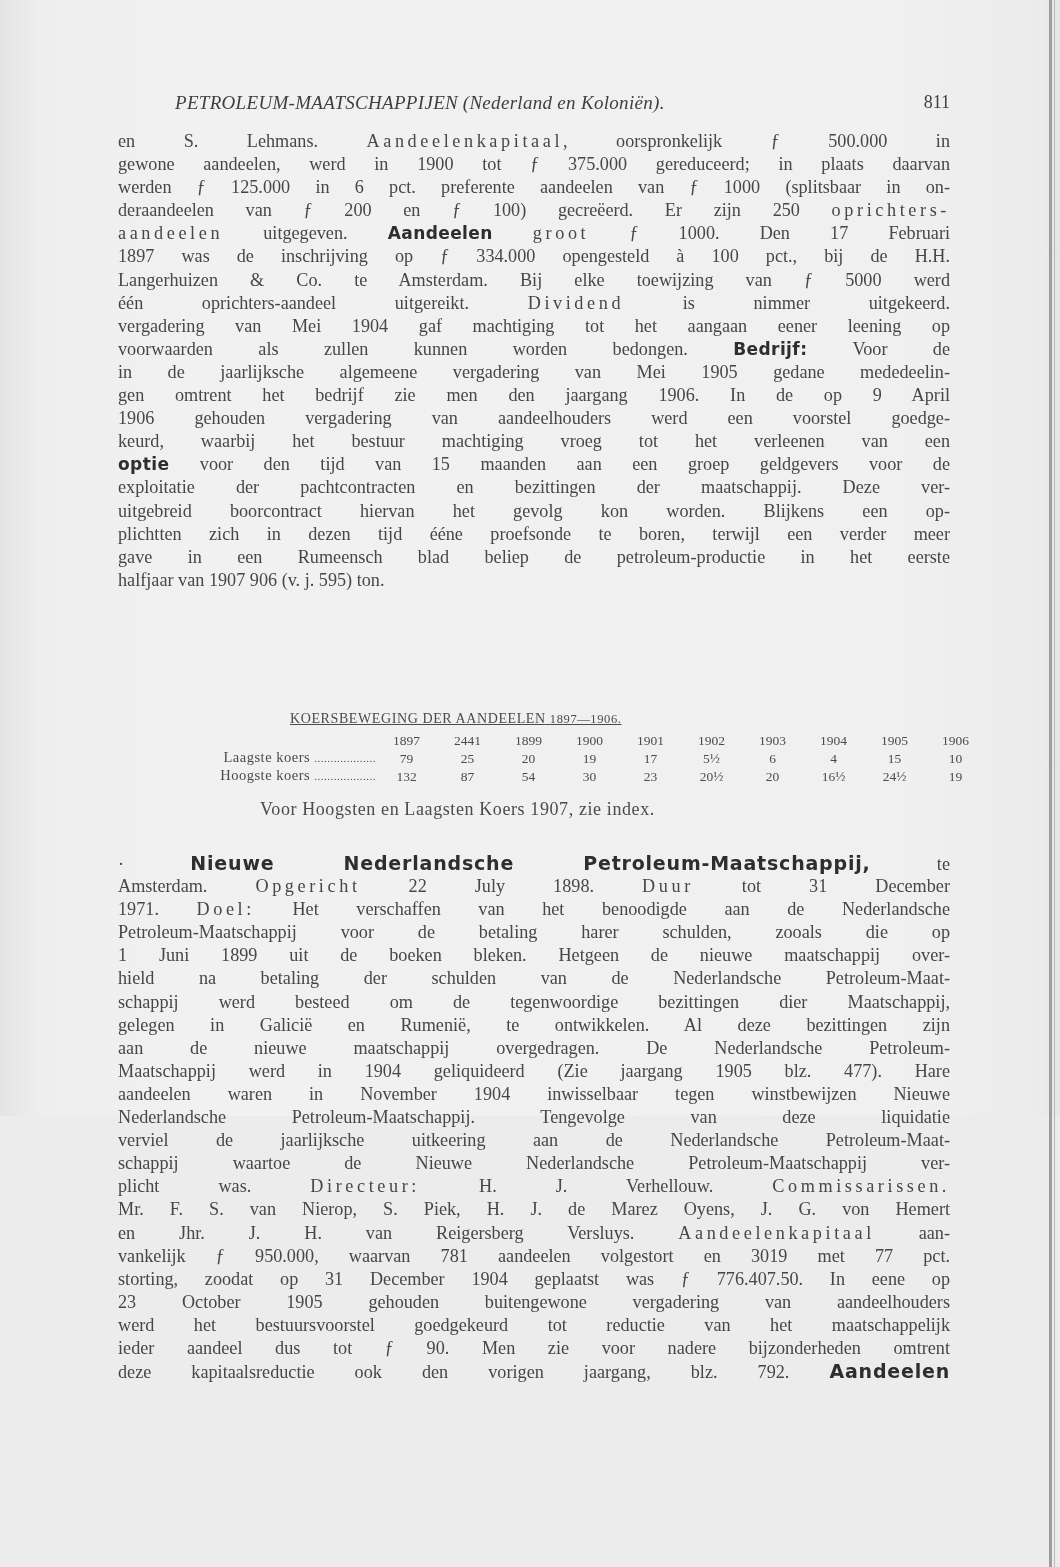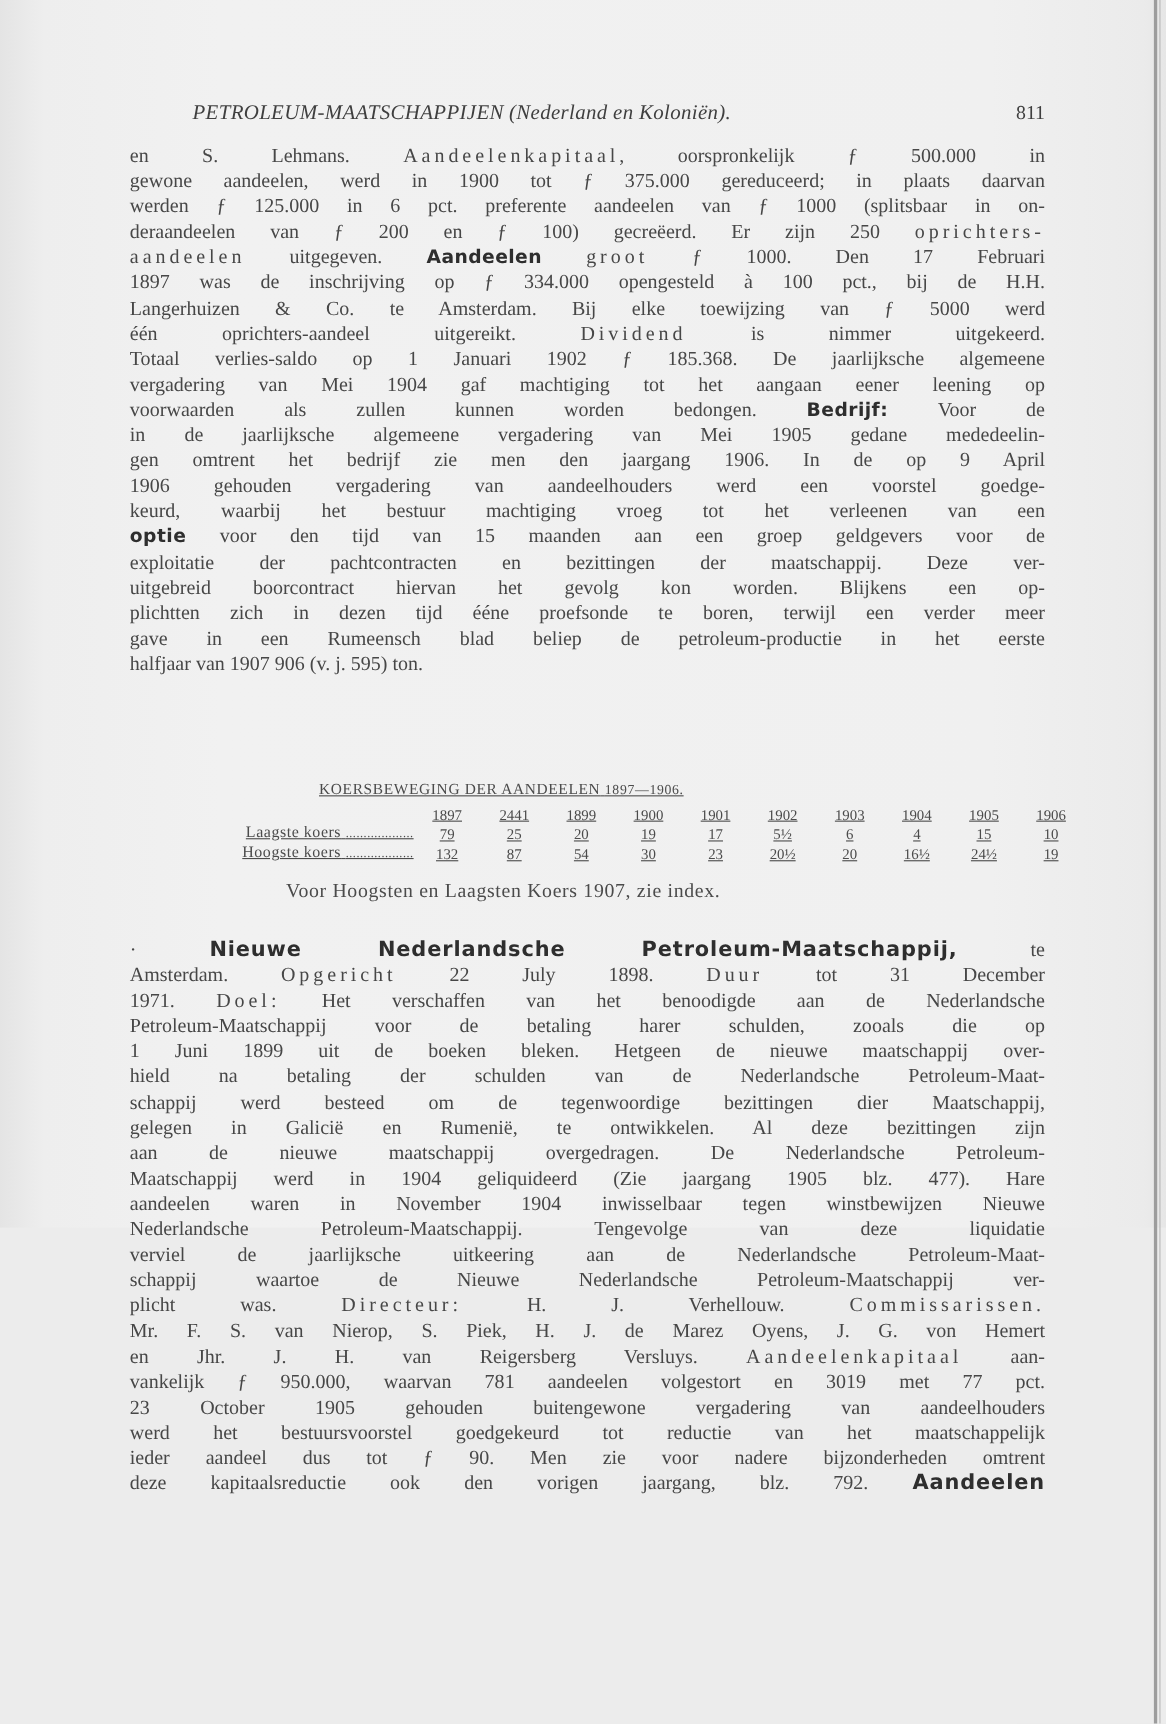--- a/index.html
+++ b/index.html
@@ -104,21 +104,20 @@
     font-family: "Liberation Serif", serif;
     font-size: 13.5px;
     color: #4b4b4b;
   }
   table.koers td, table.koers th {
     padding: 0;
     height: 17px;
     line-height: 17px;
     font-weight: normal;
     text-align: center;
-    text-decoration: underline;
   }
   table.koers th.rowlabel-head { width: 258px; }
   table.koers td.rowlabel {
     text-align: right;
     width: 258px;
     white-space: nowrap;
     font-size: 14.5px;
     letter-spacing: 0.5px;
   }
   table.koers .dots { letter-spacing: 0.5px; font-size: 11px; }
@@ -147,21 +146,20 @@
 
   <div class="textblock" id="section1" style="top:130px;">
       <span class="line"><span>en S. Lehmans. </span><span class="sp">Aandeelenkapitaal</span><span>, oorspronkelijk ƒ 500.000 in</span></span>
       <span class="line"><span>gewone aandeelen, werd in 1900 tot ƒ 375.000 gereduceerd; in plaats daarvan</span></span>
       <span class="line"><span>werden ƒ 125.000 in 6 pct. preferente aandeelen van ƒ 1000 (splitsbaar in on-</span></span>
       <span class="line"><span>deraandeelen van ƒ 200 en ƒ 100) gecreëerd. Er zijn 250 </span><span class="sp">oprichters-</span></span>
       <span class="line"><span class="sp">aandeelen</span><span> uitgegeven. </span><span class="bold">Aandeelen</span><span> </span><span class="sp">groot</span><span> ƒ 1000. Den 17 Februari</span></span>
       <span class="line"><span>1897 was de inschrijving op ƒ 334.000 opengesteld à 100 pct., bij de H.H.</span></span>
       <span class="line"><span>Langerhuizen &amp; Co. te Amsterdam. Bij elke toewijzing van ƒ 5000 werd</span></span>
       <span class="line"><span>één oprichters-aandeel uitgereikt. </span><span class="sp">Dividend</span><span> is nimmer uitgekeerd.</span></span>
-      <span class="line"><span>Totaal verlies-saldo op 1 Januari 1902 ƒ 185.368. De jaarlijksche algemeene</span></span>
       <span class="line"><span>vergadering van Mei 1904 gaf machtiging tot het aangaan eener leening op</span></span>
       <span class="line"><span>voorwaarden als zullen kunnen worden bedongen. </span><span class="bold">Bedrijf:</span><span> Voor de</span></span>
       <span class="line"><span>in de jaarlijksche algemeene vergadering van Mei 1905 gedane mededeelin-</span></span>
       <span class="line"><span>gen omtrent het bedrijf zie men den jaargang 1906. In de op 9 April</span></span>
       <span class="line"><span>1906 gehouden vergadering van aandeelhouders werd een voorstel goedge-</span></span>
       <span class="line"><span>keurd, waarbij het bestuur machtiging vroeg tot het verleenen van een</span></span>
       <span class="line"><span class="bold">optie</span><span> voor den tijd van 15 maanden aan een groep geldgevers voor de</span></span>
       <span class="line"><span>exploitatie der pachtcontracten en bezittingen der maatschappij. Deze ver-</span></span>
       <span class="line"><span>uitgebreid boorcontract hiervan het gevolg kon worden. Blijkens een op-</span></span>
       <span class="line"><span>plichtten zich in dezen tijd ééne proefsonde te boren, terwijl een verder meer</span></span>
@@ -240,18 +238,19 @@
       <span class="line"><span>aan de nieuwe maatschappij overgedragen. De Nederlandsche Petroleum-</span></span>
       <span class="line"><span>Maatschappij werd in 1904 geliquideerd (Zie jaargang 1905 blz. 477). Hare</span></span>
       <span class="line"><span>aandeelen waren in November 1904 inwisselbaar tegen winstbewijzen Nieuwe</span></span>
       <span class="line"><span>Nederlandsche Petroleum-Maatschappij. Tengevolge van deze liquidatie</span></span>
       <span class="line"><span>verviel de jaarlijksche uitkeering aan de Nederlandsche Petroleum-Maat-</span></span>
       <span class="line"><span>schappij waartoe de Nieuwe Nederlandsche Petroleum-Maatschappij ver-</span></span>
       <span class="line"><span>plicht was. </span><span class="sp">Directeur:</span><span> H. J. Verhellouw. </span><span class="sp">Commissarissen.</span></span>
       <span class="line"><span>Mr. F. S. van Nierop, S. Piek, H. J. de Marez Oyens, J. G. von Hemert</span></span>
       <span class="line"><span>en Jhr. J. H. van Reigersberg Versluys. </span><span class="sp">Aandeelenkapitaal</span><span> aan-</span></span>
       <span class="line"><span>vankelijk ƒ 950.000, waarvan 781 aandeelen volgestort en 3019 met 77 pct.</span></span>
+      <span class="line"><span>storting, zoodat op 31 December 1904 geplaatst was ƒ 776.407.50. In eene op</span></span>
       <span class="line"><span>23 October 1905 gehouden buitengewone vergadering van aandeelhouders</span></span>
       <span class="line"><span>werd het bestuursvoorstel goedgekeurd tot reductie van het maatschappelijk</span></span>
       <span class="line"><span>ieder aandeel dus tot ƒ 90. Men zie voor nadere bijzonderheden omtrent</span></span>
       <span class="line"><span>deze kapitaalsreductie ook den vorigen jaargang, blz. 792. </span><span class="bold big">Aandeelen</span></span>
     </div>
 </div>
 
 </body></html>

